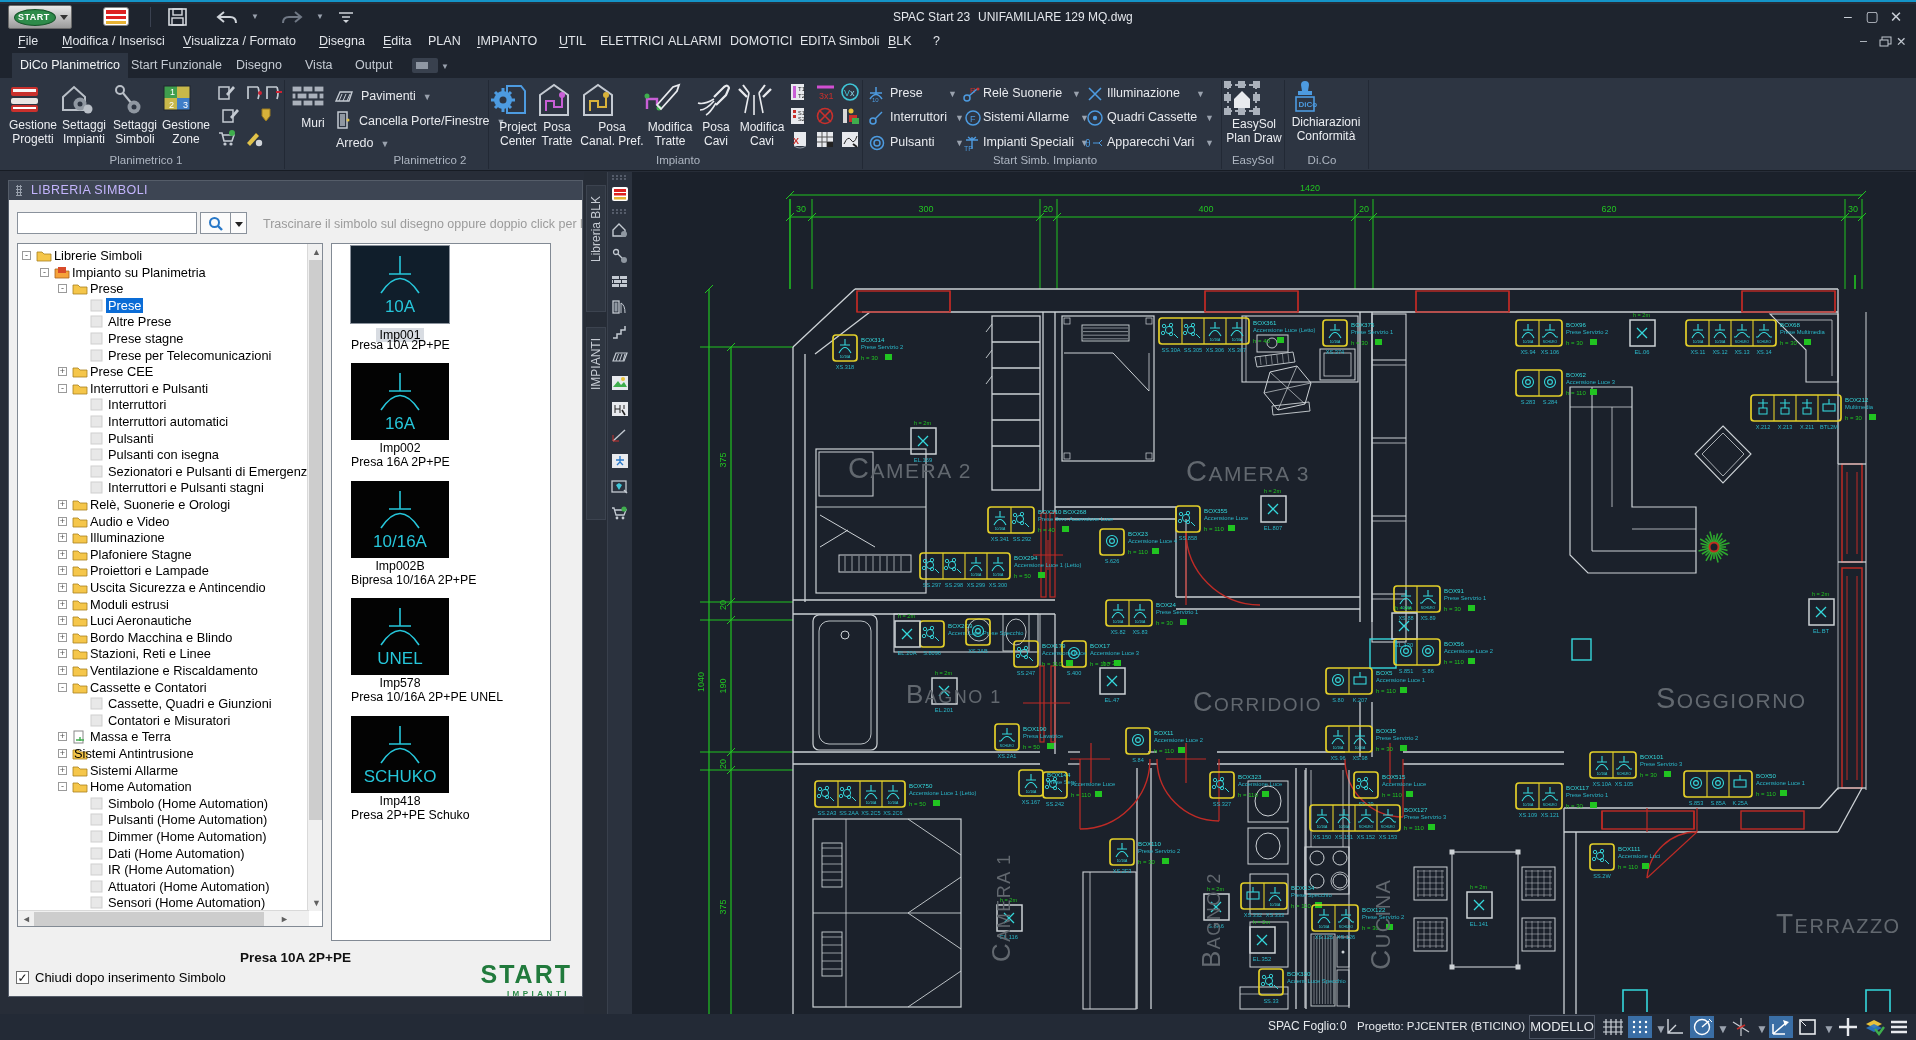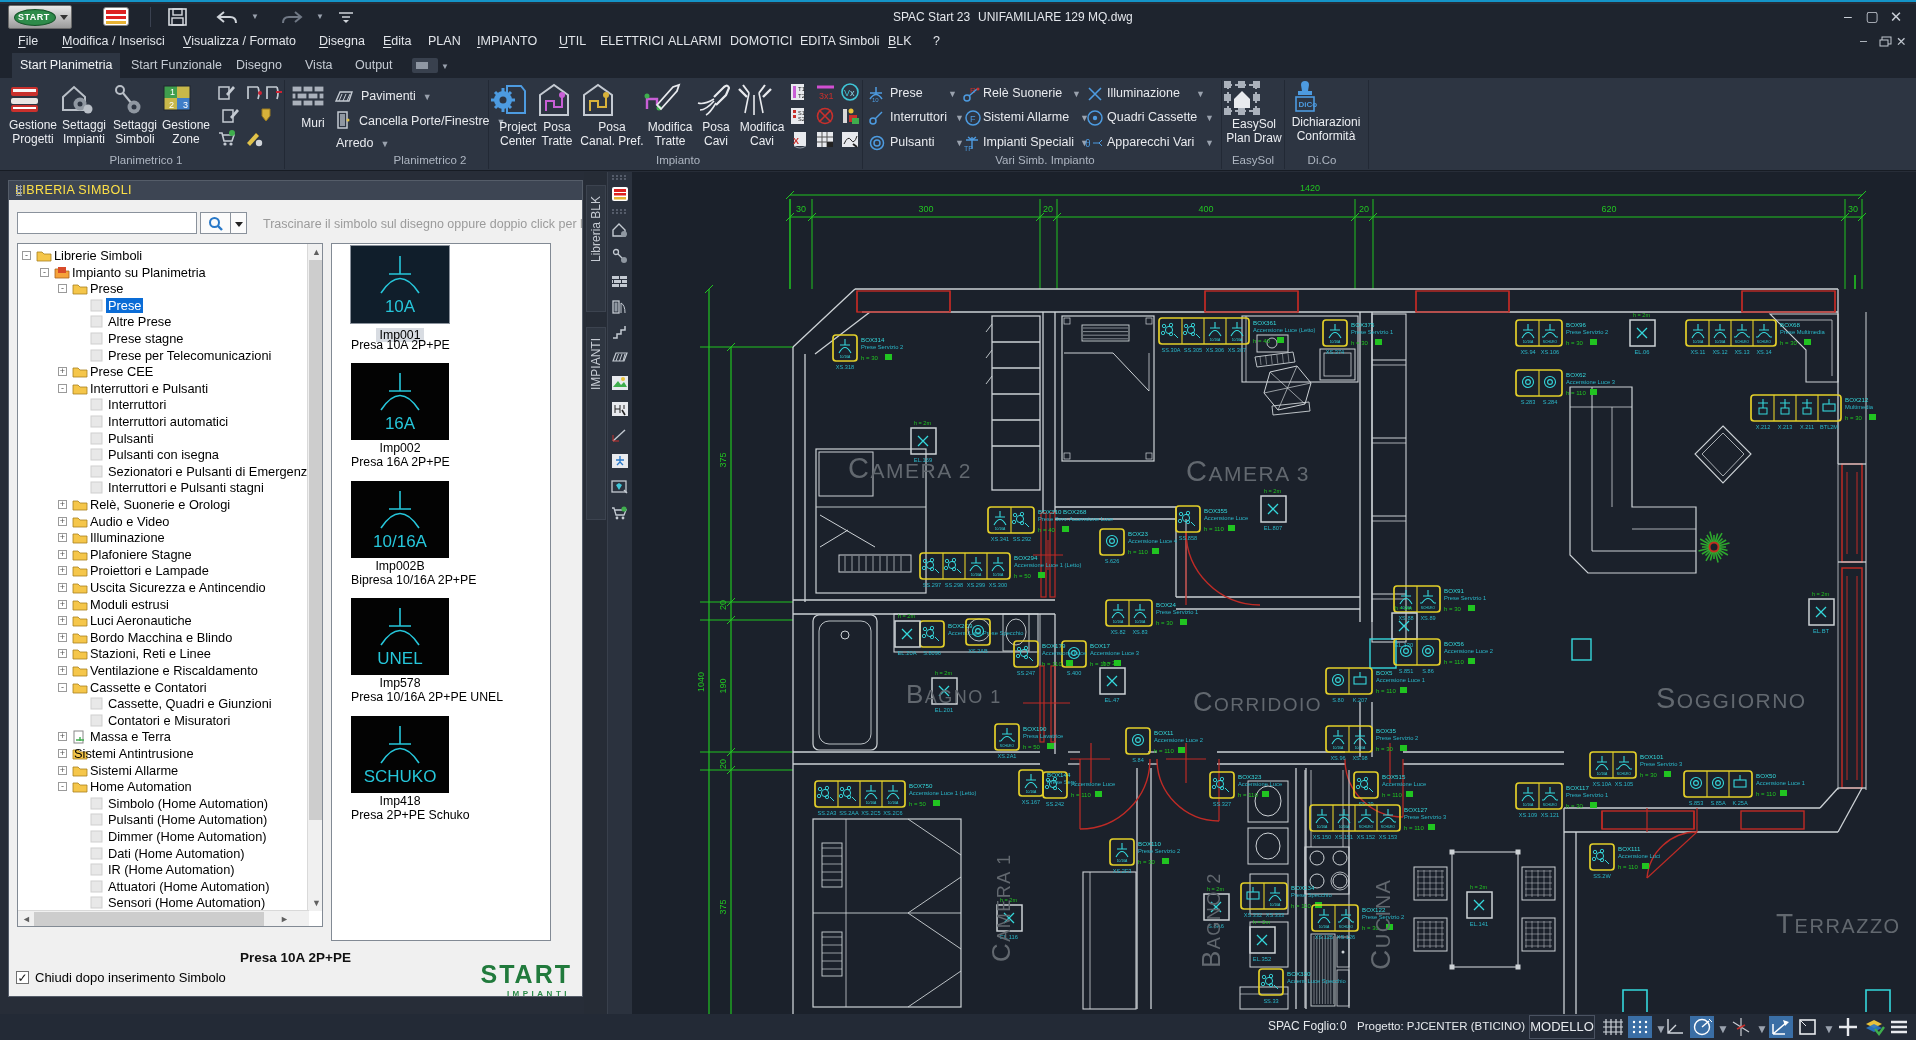--- a/index.html
+++ b/index.html
@@ -25,22 +25,22 @@
 .rsep{position:absolute;top:2px;height:89px;width:1px;background:#222935}
 .glabel{position:absolute;top:76px;font-size:11.5px;color:#aeb6c2;width:200px;text-align:center}
 .bigbtn{position:absolute;top:3px;width:52px;text-align:center;font-size:12px;line-height:14px;color:#eceef2}
 .bigbtn .ic{display:block;margin:2px auto 3px auto}
 .rrow{position:absolute;font-size:12.5px;color:#e8eaee;white-space:nowrap}
 .caret{color:#9aa2ae;font-size:9px}
 svg{display:block}
 .rrow svg,.rrow .cg{display:inline-block;vertical-align:-4px}
 
 #panel{left:8px;top:178px;width:575px;height:817px;background:#f0f0f0;border:1px solid #555d69;overflow:hidden}
-#phead{position:absolute;left:0;top:0;width:100%;height:19px;background:#3d4553;color:#fde047;
- font-size:12.5px;padding-left:6px;line-height:19px;letter-spacing:.4px}
+#phead{position:absolute;left:0;top:0;width:100%;height:19px;background:#3d4553;color:#c4b5fd;
+ font-size:12.5px;padding-left:22px;line-height:19px;letter-spacing:.4px}
 .grip{position:absolute;left:7px;top:4px;width:6px;height:11px;
  background-image:radial-gradient(circle,#98a0ac 1px,transparent 1.2px);background-size:3px 3px}
 #psearch{position:absolute;left:8px;top:31px;width:180px;height:22px;background:#fff;border:1px solid #8a929c}
 #psbtn{position:absolute;left:191px;top:31px;width:31px;height:22px;background:#fbfbfb;border:1px solid #8a929c}
 #psbtn2{position:absolute;left:221px;top:31px;width:17px;height:22px;background:#fbfbfb;border:1px solid #8a929c}
 #pinstr{position:absolute;left:254px;top:36px;width:330px;font-size:12.5px;color:#9b9b9b;white-space:nowrap;overflow:hidden}
 #tree{position:absolute;left:8px;top:62px;width:306px;height:684px;background:#fff;border:1px solid #828a94;overflow:hidden}
 .trow{position:absolute;height:17px;font-size:12.8px;color:#000;white-space:nowrap}
 .trow .lbl{position:absolute;top:1px}
 .sel{background:#0a6cd6;color:#fff;padding:0 2px}
@@ -131,21 +131,21 @@
       <span class="mi" style="left:888px"><u>B</u>LK</span>
       <span class="mi" style="left:933px">?</span>
       <span class="mi" style="left:1860px;color:#c2c8d0">–</span>
       <svg class="abs" style="left:1879px;top:6px" width="13" height="11" viewBox="0 0 13 11">
         <rect x="3" y="1" width="9" height="7" fill="none" stroke="#c2c8d0"></rect>
         <rect x="1" y="4" width="8" height="6" fill="#1e242e" stroke="#c2c8d0"></rect>
       </svg>
       <span class="mi" style="left:1896px;color:#c2c8d0">✕</span>
     </div>
     <div id="tabs" class="abs">
-      <div class="tab act" style="left:12px;padding:0 8px">Start Planimetria</div>
+      <div class="tab act" style="left:12px;padding:0 8px">DiCo Planimetrico</div>
       <div class="tab" style="left:131px">Start Funzionale</div>
       <div class="tab" style="left:236px">Disegno</div>
       <div class="tab" style="left:305px">Vista</div>
       <div class="tab" style="left:355px">Output</div>
       <div class="abs" style="left:412px;top:5px;width:26px;height:15px;background:#39414e;border-radius:2px">
         <div class="abs" style="left:4px;top:4px;width:12px;height:7px;background:#8f97a3"></div>
       </div>
       <div class="abs" style="left:441px;top:9px;font-size:8px;color:#9aa2ae">▼</div>
     </div>
     <div id="ribbon" class="abs">
@@ -423,21 +423,21 @@
           <circle cx="9" cy="8" r="2.2" fill="#4d9be0"></circle>
         </svg></div>
       <div class="rrow" style="left:1107px;top:32px">Quadri Cassette</div>
       <div class="rrow caret" style="left:1205px;top:35px">▼</div>
       <div class="rrow" style="left:1084px;top:57px"><svg class="cg" width="22" height="16" viewBox="0 0 22 16">
           <text x="1" y="12" font-size="10" fill="#4d9be0">θ</text>
           <path d="M9 8 H15 L18 5 M18 11 L15 8" stroke="#4d9be0" fill="none"></path>
         </svg></div>
       <div class="rrow" style="left:1107px;top:57px">Apparecchi Vari</div>
       <div class="rrow caret" style="left:1205px;top:60px">▼</div>
-      <div class="glabel" style="left:945px">Vari Simb. Impianto</div>
+      <div class="glabel" style="left:945px">Start Simb. Impianto</div>
       <div class="bigbtn" style="left:1222px;top:1px;width:64px"><svg width="40" height="38" viewBox="0 0 40 38">
           <g stroke="#aab1bb" stroke-width="2" fill="none">
             <path d="M6 6 H34 M6 32 H34 M6 6 V32 M34 6 V32" stroke-dasharray="4 3"></path>
           </g>
           <g fill="#aab1bb">
             <rect x="2" y="2" width="7" height="7"></rect>
             <rect x="31" y="2" width="7" height="7"></rect>
             <rect x="2" y="29" width="7" height="7"></rect>
             <rect x="31" y="29" width="7" height="7"></rect>
             <rect x="16" y="2" width="7" height="7"></rect>

